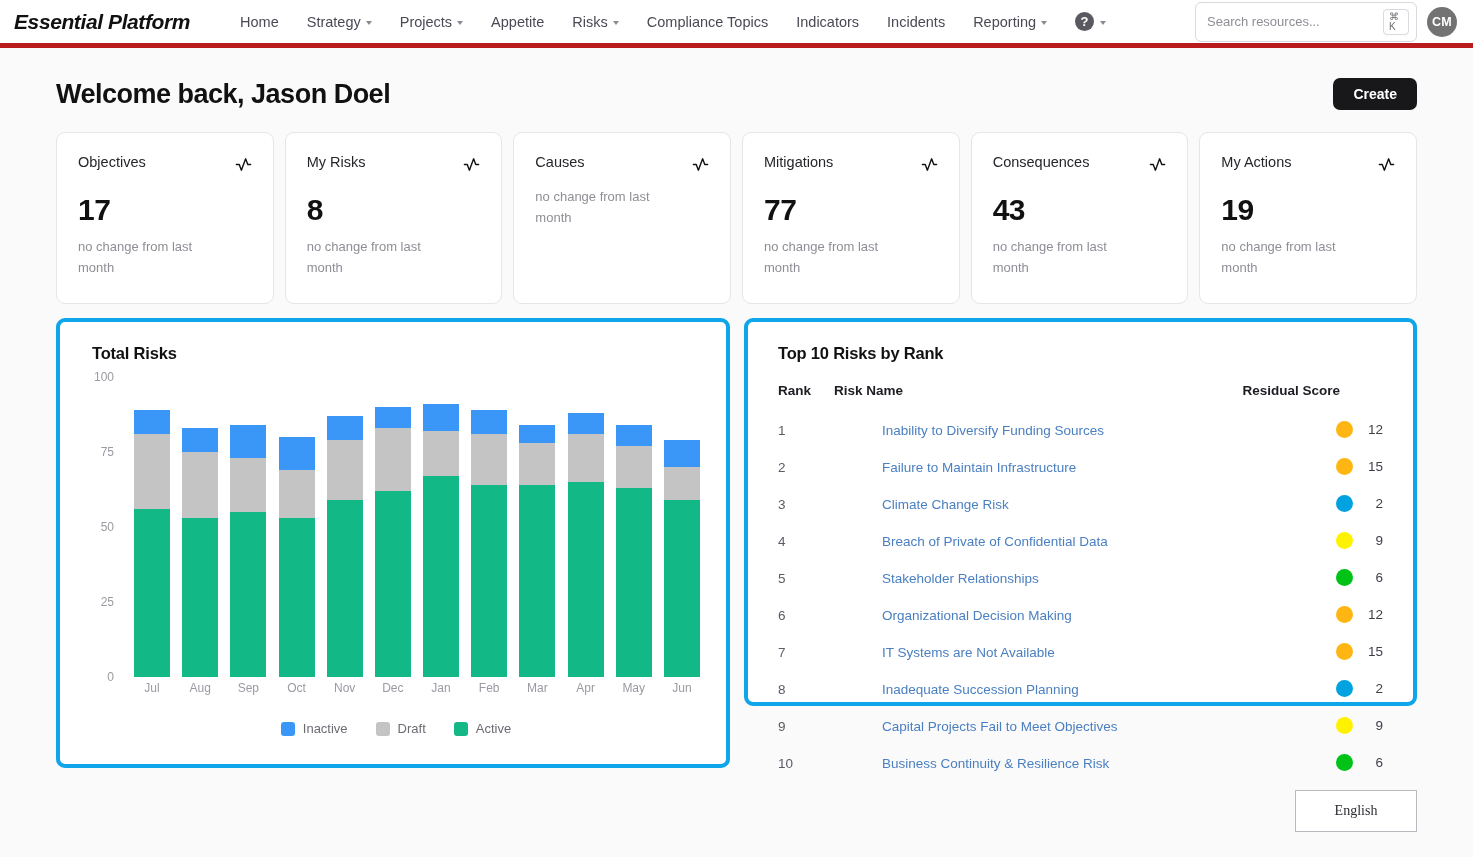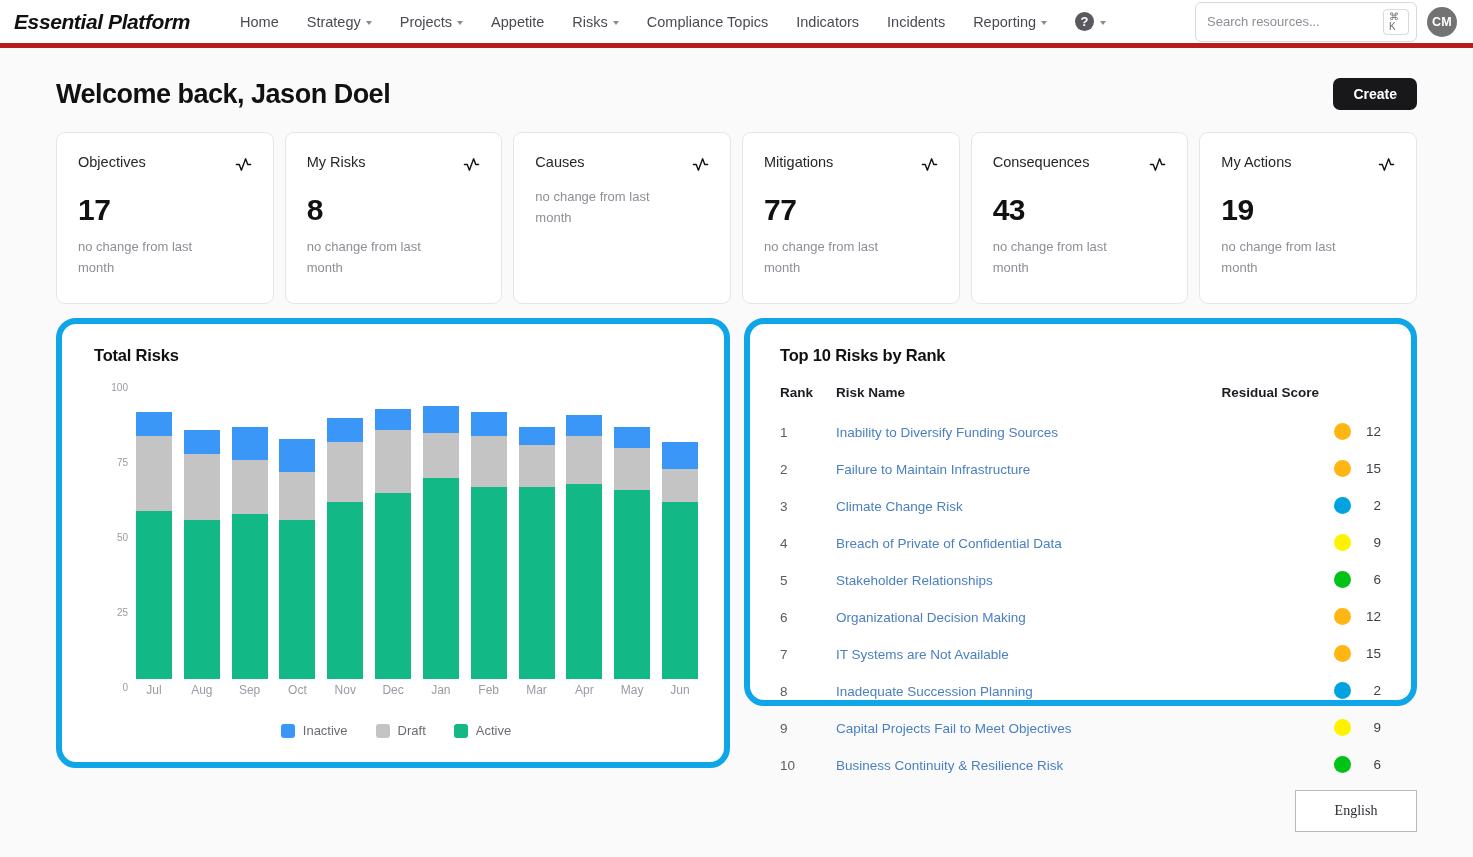--- a/index.html
+++ b/index.html
@@ -91,33 +91,33 @@
   }
   .card-top { display: flex; align-items: flex-start; justify-content: space-between; }
   .card-title { font-size: 14.5px; color: #26262b; font-weight: 400; }
   .pulse { flex-shrink: 0; margin-top: 2px; }
   .card-value { font-size: 30px; font-weight: 700; margin-top: 16px; letter-spacing: -0.5px; }
   .card-sub { font-size: 13px; color: #8e8e96; margin-top: 10px; line-height: 1.6; max-width: 150px; }
 
   
   .panels { display: flex; gap: 14px; margin-top: 14px; }
   .panel {
-    background: #fff; border: 6px solid #0ea5e9;
-    border-radius: 20px; padding: 22px 26px 20px 32px;
+    background: #fff; border: 4px solid #0ea5e9;
+    border-radius: 9px; padding: 22px 26px 20px 32px;
   }
   .panel-chart { width: 674px; height: 450px; }
   .panel-table { flex: 1; height: 388px; padding: 22px 30px 20px 30px; }
   .panel-title { font-size: 16.5px; font-weight: 700; letter-spacing: -0.2px; }
 
   
   .chart-area { position: relative; margin-top: 14px; height: 330px; }
   .y-axis { position: absolute; left: 0; top: 0; width: 34px; height: 300px; }
   .y-tick {
-    position: absolute; right: 0; font-size: 10px;
-    color: #9a9aa2; transform: translateY(-50%); text-align: right; margin-top: 8px;
+    position: absolute; right: 12px; font-size: 12px;
+    color: #9a9aa2; transform: translateY(-50%); text-align: right;
   }
   .plot {
     position: absolute; left: 42px; right: 0; top: 0;
     height: 300px; display: flex; align-items: flex-end;
     gap: 0; justify-content: space-between;
   }
   .bar-col {
     width: 36px; display: flex; flex-direction: column;
     justify-content: flex-end; height: 100%; cursor: pointer;
   }
@@ -135,21 +135,21 @@
   
   .risk-table { width: 100%; border-collapse: collapse; margin-top: 20px; }
   .risk-table th {
     font-size: 13.5px; font-weight: 700; color: #1c1c22;
     text-align: left; padding-bottom: 14px;
   }
   .th-rank { width: 56px; }
   .th-score { text-align: right; }
   .risk-table td { padding: 8.5px 0; font-size: 13.5px; vertical-align: middle; }
   .td-rank { color: #5b5b66; }
-  .risk-link { color: #4a7fc1; cursor: pointer; }
+  .risk-link { color: #4a7fc1; cursor: pointer; margin-left: 48px; }
   .td-score { text-align: right; }
   .score-wrap { display: inline-flex; align-items: center; gap: 14px; justify-content: flex-end; }
   .score-dot { width: 17px; height: 17px; border-radius: 50%; display: inline-block; }
   .score-num { color: #3f3f49; min-width: 16px; text-align: right; }
 
   
   .lang-wrap { display: flex; justify-content: flex-end; margin-top: 22px; padding-right: 0; font-family: Liberation Serif, serif; }
   .lang-box {
     width: 122px; height: 42px; border: 1px solid #b9b9c0;
     background: #fff; display: flex; align-items: center;

